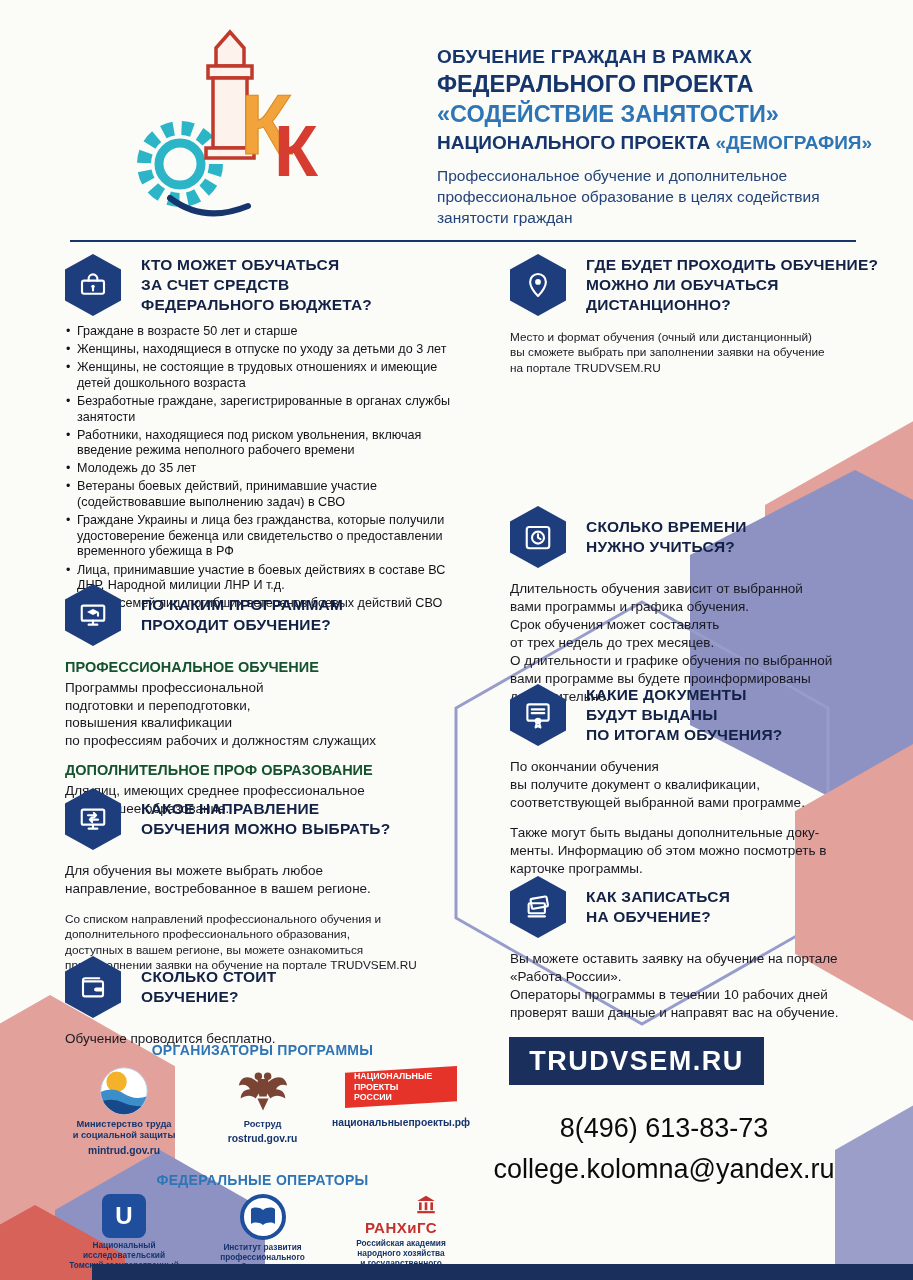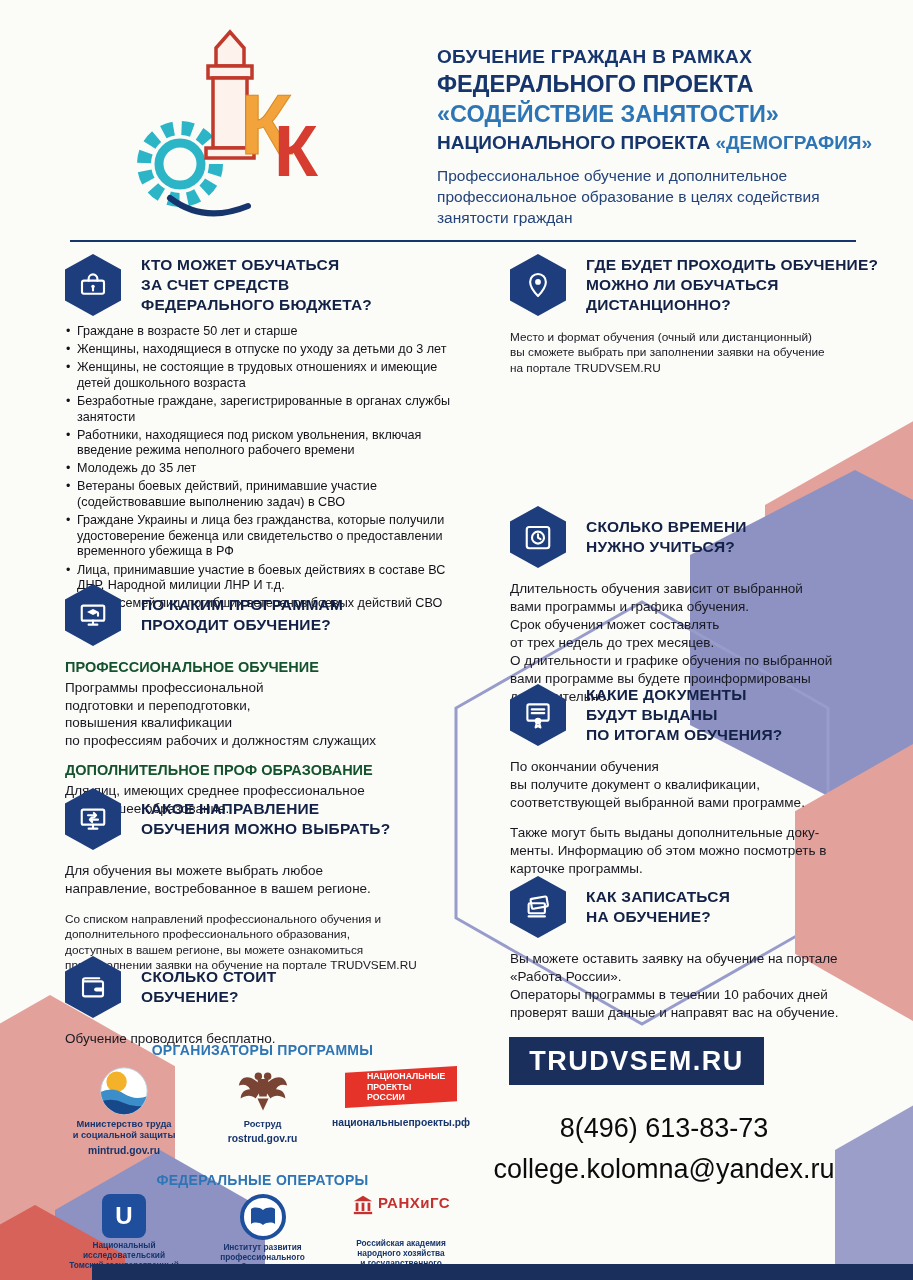--- a/index.html
+++ b/index.html
@@ -57,24 +57,24 @@
   .org { width:128px; display:flex; flex-direction:column; align-items:center; text-align:center; gap:3px; }
   .org-name { font-size:9.3px; font-weight:bold; color:#17356d; line-height:1.22; }
   .org-site { font-size:10.3px; font-weight:bold; color:#17356d; }
   .op-row { display:flex; justify-content:space-between; align-items:flex-start; margin-top:6px; }
   .op { width:128px; display:flex; flex-direction:column; align-items:center; text-align:center; gap:2px; }
   .op-name { font-size:8.3px; font-weight:bold; color:#17356d; line-height:1.22; }
   .op-site { font-size:9.5px; font-weight:bold; color:#17356d; }
   .np-flag {
     width:112px; height:42px; background:#e63329; color:#fff;
     clip-path:polygon(0 16%,100% 0,100% 84%,0 100%);
-    display:flex; align-items:center; padding-left:22px;
+    display:flex; align-items:center; padding-left:9px;
     font-size:8.8px; font-weight:800; line-height:1.18; text-align:left;
   }
-  .ranepa-logo { display:flex; align-items:flex-start; gap:4px; height:42px; }
+  .ranepa-logo { display:flex; align-items:flex-end; gap:4px; height:42px;flex-direction:column; }
   .ranepa-word { color:#c4312e; font-weight:800; font-size:15px; letter-spacing:.5px; }
   .firpo-ring { width:46px; height:46px; border:4px solid #1d4f9c; border-radius:50%; display:flex; align-items:center; justify-content:center; background:#fff; }
   .tsu-badge { width:44px; height:44px; background:#1f4e9c; border-radius:8px; display:flex; align-items:center; justify-content:center; color:#fff; font-weight:bold; font-size:24px; }
 
   
   .trudvsem {
     position:absolute; left:509px; top:1037px; width:255px; height:48px;
     background:#1b2f5c; color:#fff; z-index:2;
     display:flex; align-items:center; justify-content:center;
     font-weight:bold; font-size:27px; letter-spacing:1.5px;

